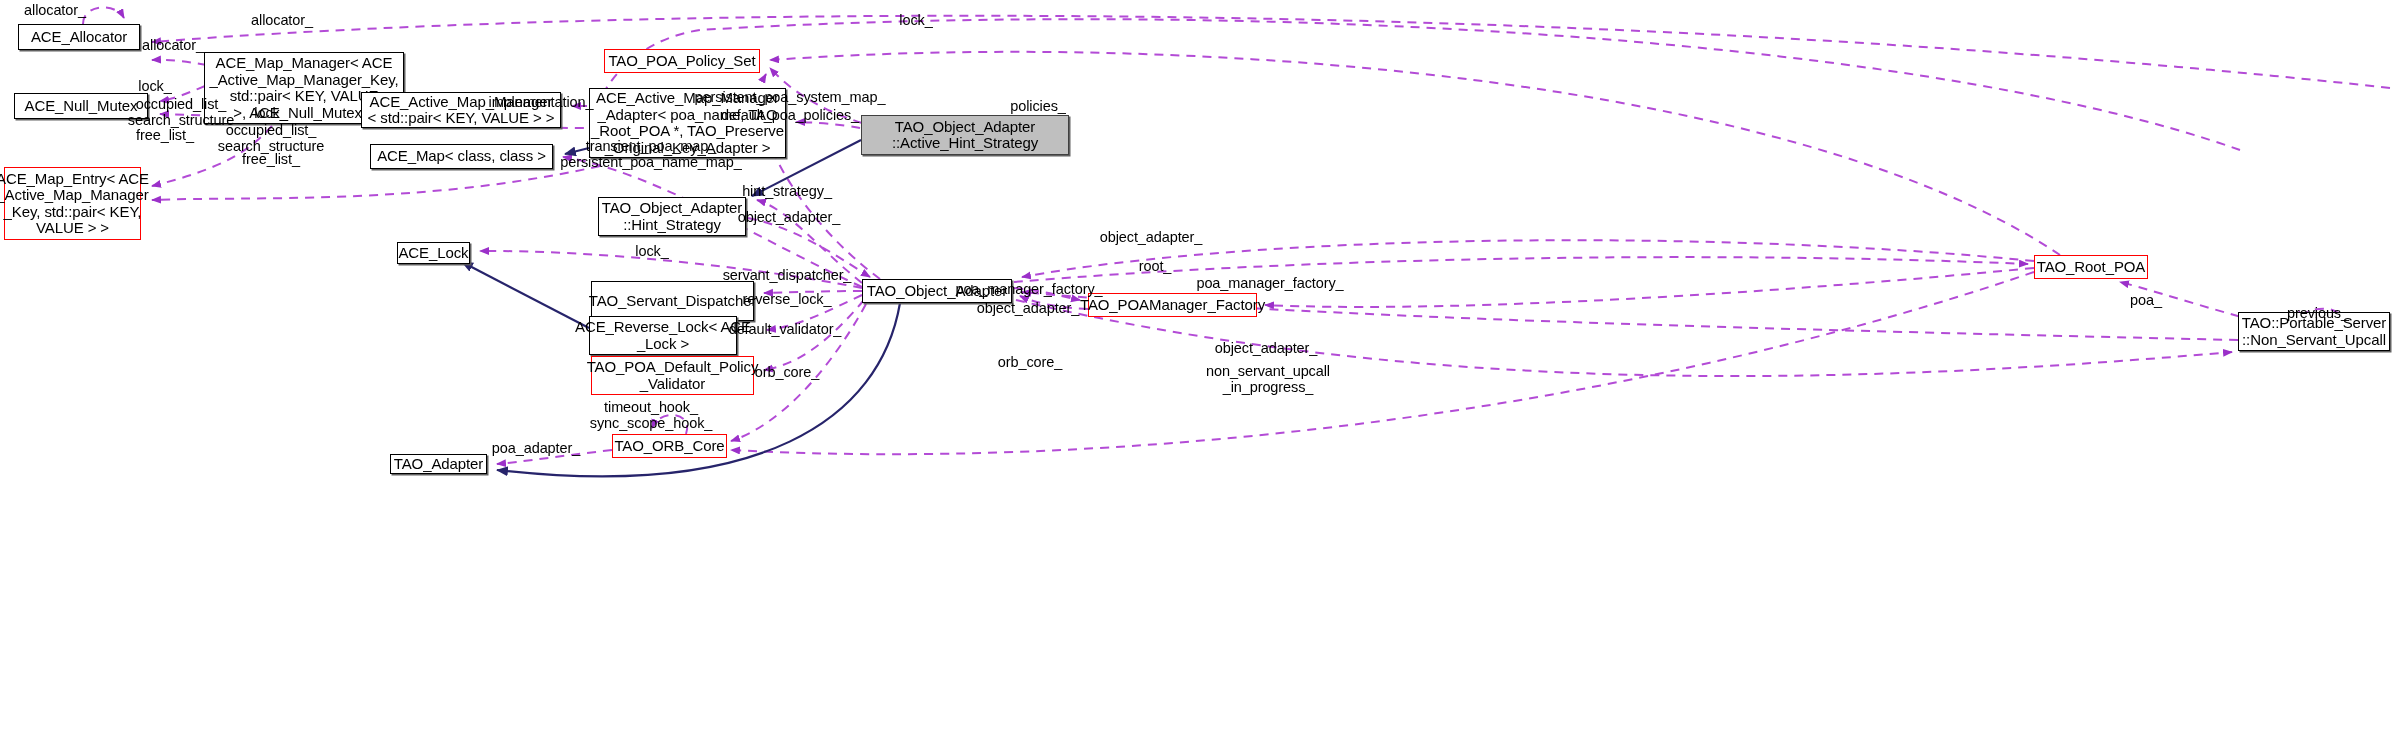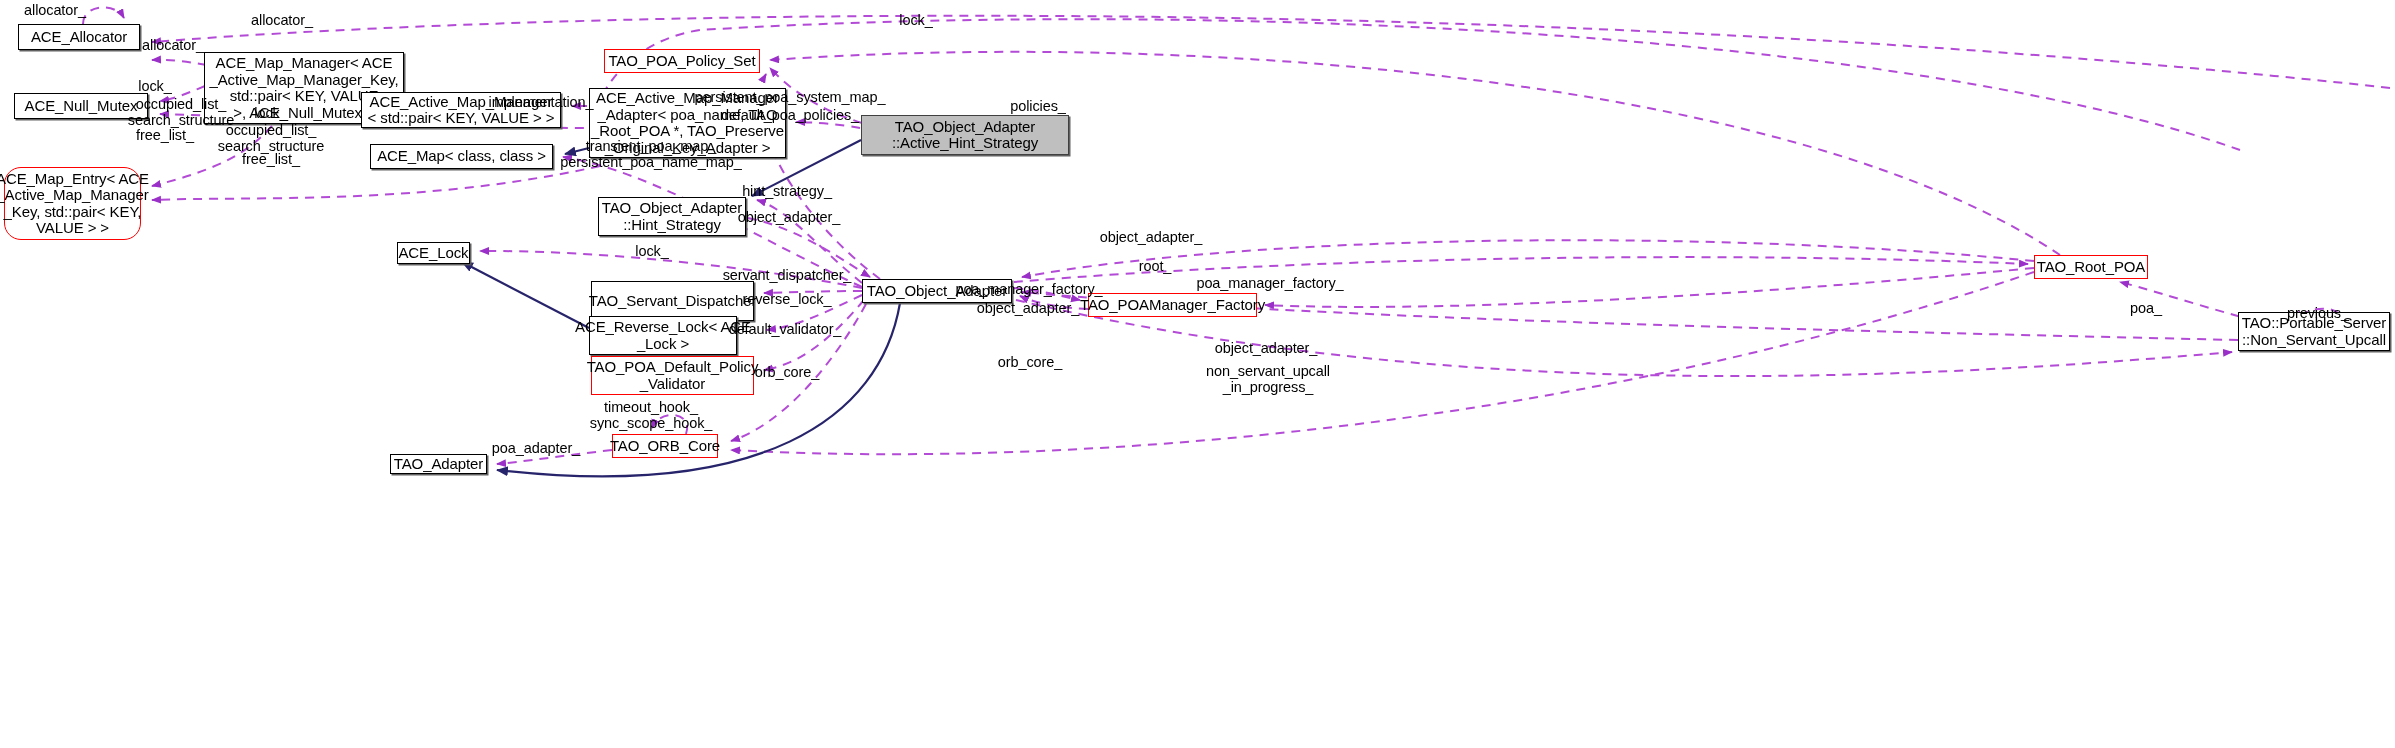--- a/index.html
+++ b/index.html
@@ -151,21 +151,21 @@
 
       <path d="M 589,328 L 462,262"></path>
 
       <path d="M 900,303 C 880,420 760,500 497,470"></path>
     </g>
   </svg>
 
   <div id="nodes-layer">
       <div class="node" style="left: 18px; top: 24px; width: 122px; height: 26px;"><span>ACE_Allocator</span></div>
       <div class="node" style="left: 14px; top: 93px; width: 134px; height: 26px;"><span>ACE_Null_Mutex</span></div>
-      <div class="node red" style="left: 4px; top: 167px; width: 137px; height: 73px; border-radius: 17px;"><span>ACE_Map_Entry&lt; ACE
+      <div class="node red" style="left: 4px; top: 167px; width: 137px; height: 73px;"><span>ACE_Map_Entry&lt; ACE
 _Active_Map_Manager
 _Key, std::pair&lt; KEY,
 VALUE &gt; &gt;</span></div>
       <div class="node" style="left: 204px; top: 52px; width: 200px; height: 72px;"><span>ACE_Map_Manager&lt; ACE
 _Active_Map_Manager_Key,
 std::pair&lt; KEY, VALUE
 &gt;, ACE_Null_Mutex &gt;</span></div>
       <div class="node" style="left: 361px; top: 92px; width: 200px; height: 36px;"><span>ACE_Active_Map_Manager
 &lt; std::pair&lt; KEY, VALUE &gt; &gt;</span></div>
       <div class="node" style="left: 370px; top: 144px; width: 183px; height: 25px;"><span>ACE_Map&lt; class, class &gt;</span></div>
@@ -178,21 +178,21 @@
 ::Active_Hint_Strategy</span></div>
       <div class="node" style="left: 598px; top: 197px; width: 148px; height: 39px;"><span>TAO_Object_Adapter
 ::Hint_Strategy</span></div>
       <div class="node" style="left: 397px; top: 242px; width: 73px; height: 22px;"><span>ACE_Lock</span></div>
       <div class="node" style="left: 591px; top: 281px; width: 163px; height: 40px;"><span>TAO_Servant_Dispatcher</span></div>
       <div class="node" style="left: 589px; top: 316px; width: 148px; height: 39px;"><span>ACE_Reverse_Lock&lt; ACE
 _Lock &gt;</span></div>
       <div class="node" style="left: 862px; top: 279px; width: 150px; height: 24px;"><span>TAO_Object_Adapter</span></div>
       <div class="node red" style="left: 591px; top: 356px; width: 163px; height: 39px;"><span>TAO_POA_Default_Policy
 _Validator</span></div>
-      <div class="node red" style="left: 612px; top: 434px; width: 106px; height: 24px;"><span>TAO_ORB_Core</span></div>
+      <div class="node red" style="left: 612px; top: 434px; width: 115px; height: 24px;"><span>TAO_ORB_Core</span></div>
       <div class="node" style="left: 390px; top: 454px; width: 97px; height: 20px;"><span>TAO_Adapter</span></div>
       <div class="node red" style="left: 1088px; top: 293px; width: 169px; height: 24px;"><span>TAO_POAManager_Factory</span></div>
       <div class="node red" style="left: 2034px; top: 255px; width: 114px; height: 24px;"><span>TAO_Root_POA</span></div>
       <div class="node" style="left: 2238px; top: 312px; width: 152px; height: 39px;"><span>TAO::Portable_Server
 ::Non_Servant_Upcall</span></div>
     </div>
   <div id="labels-layer">
       <div class="edge-label" style="left: 55px; top: 2px;">allocator_</div>
       <div class="edge-label" style="left: 282px; top: 12px;">allocator_</div>
       <div class="edge-label" style="left: 173px; top: 37px;">allocator_</div>
@@ -223,17 +223,17 @@
       <div class="edge-label" style="left: 536px; top: 440px;">poa_adapter_</div>
       <div class="edge-label" style="left: 1151px; top: 229px;">object_adapter_</div>
       <div class="edge-label" style="left: 1155px; top: 258px;">root_</div>
       <div class="edge-label" style="left: 1029px; top: 281px;">poa_manager_factory_</div>
       <div class="edge-label" style="left: 1028px; top: 300px;">object_adapter_</div>
       <div class="edge-label" style="left: 1270px; top: 275px;">poa_manager_factory_</div>
       <div class="edge-label" style="left: 1266px; top: 340px;">object_adapter_</div>
       <div class="edge-label" style="left: 1268px; top: 363px;">non_servant_upcall
 _in_progress_</div>
       <div class="edge-label" style="left: 1030px; top: 354px;">orb_core_</div>
-      <div class="edge-label" style="left: 2146px; top: 300px;">poa_</div>
+      <div class="edge-label" style="left: 2146px; top: 292px;">poa_</div>
       <div class="edge-label" style="left: 2318px; top: 305px;">previous_</div>
     </div>
 
 </div>
 
 </body></html>

